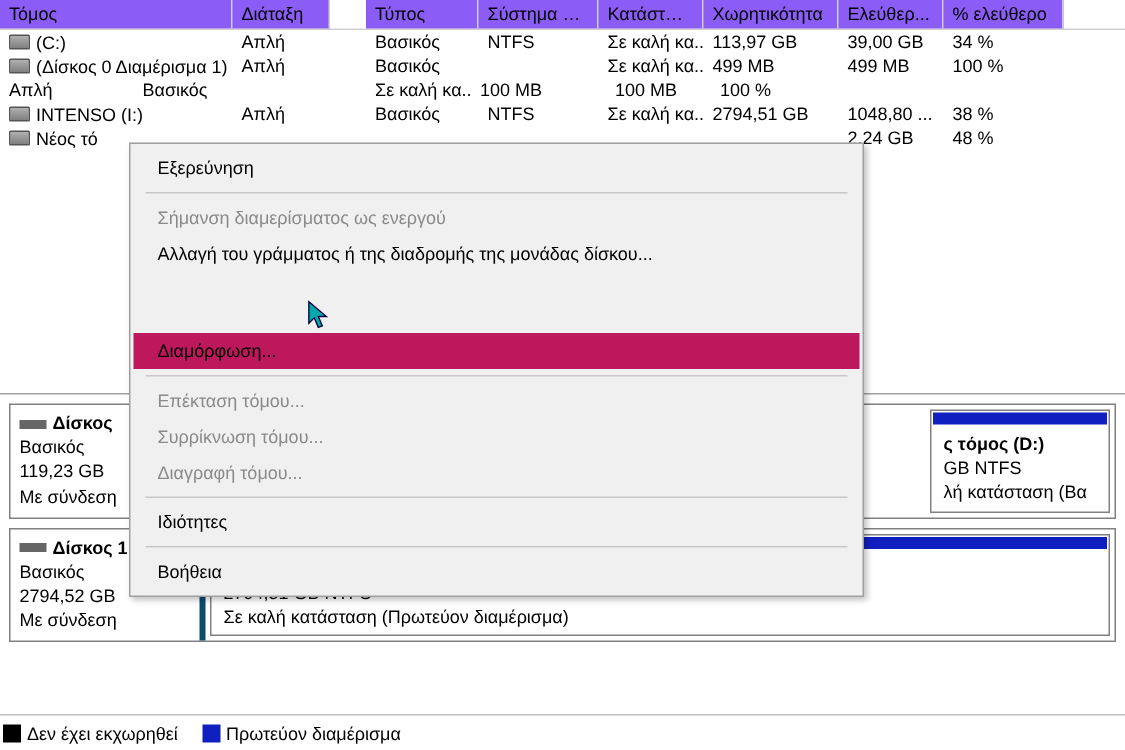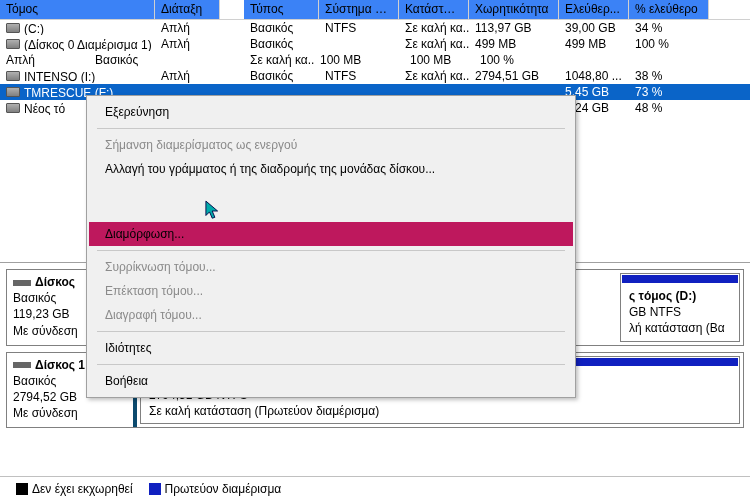--- a/index.html
+++ b/index.html
@@ -1,20 +1,20 @@
 <!DOCTYPE html>
 <html><head>
 <meta charset="utf-8">
 <style>
   * { box-sizing: border-box; margin: 0; padding: 0; }
   body { font-family: "Segoe UI", Tahoma, sans-serif; font-size: 12px; width: 750px; height: 500px; background: #fff; overflow: hidden; position: relative; color: #000; }
   
   
   .table-header { display: flex; height: 20px; border-bottom: 1px solid #d0d0d0; }
-  .th { padding: 2px 6px; border-right: 1px solid #d0d0d0; background: #3b82f6; white-space: nowrap; overflow: hidden; text-overflow: ellipsis; }
+  .th { padding: 2px 6px; border-right: 1px solid #d0d0d0; background: #8b5cf6; white-space: nowrap; overflow: hidden; text-overflow: ellipsis; }
   .col-volume { width: 155px; }
   .col-layout { width: 65px; }
   .col-type { width: 75px; margin-left: 24px; }
   .col-fs { width: 80px; }
   .col-status { width: 70px; }
   .col-capacity { width: 90px; }
   .col-free { width: 70px; }
   .col-pctfree { width: 80px; }
 
   
@@ -31,21 +31,21 @@
   .disk-label { width: 130px; padding: 4px 6px; border-right: 4px solid #0c4a6e; line-height: 1.35; }
   .disk-label b { font-weight: bold; }
   .disk-icon { display: inline-block; width: 18px; height: 6px; background: #666; margin-right: 4px; vertical-align: middle; }
   .partitions { flex: 1; display: flex; padding: 3px; gap: 3px; }
   .partition { border: 1px solid #808080; padding: 4px 8px; line-height: 1.35; position: relative; }
   .partition .stripe { position: absolute; left: 1px; right: 1px; top: 1px; height: 8px; background: #1020c0; }
   .partition .ptxt { margin-top: 10px; }
   .partition b { font-weight: bold; }
 
   
-  .legend { position: absolute; left: 0; right: 0; bottom: 0; height: 24px; border-top: 1px solid #c0c0c0; padding: 4px 16px; display: flex; gap: 16px; align-items: center; }
+  .legend { position: absolute; left: 0; right: 0; bottom: 0; height: 24px; border-top: 1px solid #c0c0c0; padding: 4px 2px; display: flex; gap: 16px; align-items: center; }
   .swatch { display: inline-block; width: 12px; height: 12px; margin-right: 4px; vertical-align: middle; }
   .swatch.black { background: #000; }
   .swatch.blue { background: #1020c0; }
 
   
   .ctx { position: absolute; left: 86px; top: 95px; width: 490px; background: #f0f0f0; border: 1px solid #a0a0a0; box-shadow: 2px 2px 4px rgba(0,0,0,0.25); padding: 4px 2px; z-index: 10; }
   .ctx .item { padding: 5px 16px; color: #000; }
   .ctx .item.disabled { color: #8a8a8a; }
   .ctx .item.hover { background: #be185d; margin-top: 41px; }
   .ctx .sep { height: 1px; background: #c8c8c8; margin: 4px 8px; }
@@ -101,30 +101,20 @@
   <div class="row">
     <div class="cell col-volume"><span class="vol-icon"></span><span class="vol-text">INTENSO (I:)</span></div>
     <div class="cell col-layout">Απλή</div>
     <div class="cell col-type">Βασικός</div>
     <div class="cell col-fs">NTFS</div>
     <div class="cell col-status">Σε καλή κα...</div>
     <div class="cell col-capacity">2794,51 GB</div>
     <div class="cell col-free">1048,80 ...</div>
     <div class="cell col-pctfree">38 %</div>
   </div>
-  <div class="row selected">
-    <div class="cell col-volume"><span class="vol-icon"></span><span class="vol-text">TMRESCUE (F:)</span></div>
-    <div class="cell col-layout"></div>
-    <div class="cell col-type"></div>
-    <div class="cell col-fs"></div>
-    <div class="cell col-status"></div>
-    <div class="cell col-capacity"></div>
-    <div class="cell col-free">5,45 GB</div>
-    <div class="cell col-pctfree">73 %</div>
-  </div>
   <div class="row">
     <div class="cell col-volume"><span class="vol-icon"></span><span class="vol-text">Νέος τό</span></div>
     <div class="cell col-layout"></div>
     <div class="cell col-type"></div>
     <div class="cell col-fs"></div>
     <div class="cell col-status"></div>
     <div class="cell col-capacity"></div>
     <div class="cell col-free">2,24 GB</div>
     <div class="cell col-pctfree">48 %</div>
   </div>
@@ -175,22 +165,22 @@
   <span><span class="swatch blue"></span><span>Πρωτεύον διαμέρισμα</span></span>
 </div>
 
 <div class="ctx">
   <div class="item">Εξερεύνηση</div>
   <div class="sep"></div>
   <div class="item disabled">Σήμανση διαμερίσματος ως ενεργού</div>
   <div class="item">Αλλαγή  του γράμματος ή της διαδρομής της μονάδας δίσκου...</div>
   <div class="item hover">Διαμόρφωση...</div>
   <div class="sep"></div>
+  <div class="item disabled">Επέκταση τόμου...</div>
   <div class="item disabled">Συρρίκνωση τόμου...</div>
-  <div class="item disabled">Επέκταση τόμου...</div>
   <div class="item disabled">Διαγραφή τόμου...</div>
   <div class="sep"></div>
   <div class="item">Ιδιότητες</div>
   <div class="sep"></div>
   <div class="item">Βοήθεια</div>
 </div>
 
 <div class="cursor">
   <svg viewBox="0 0 20 24">
       <path d="M1 1 L1 17 L5 13 L8 20 L11 19 L8 12 L14 12 Z" fill="#0aa" stroke="#004" stroke-width="1"></path>

